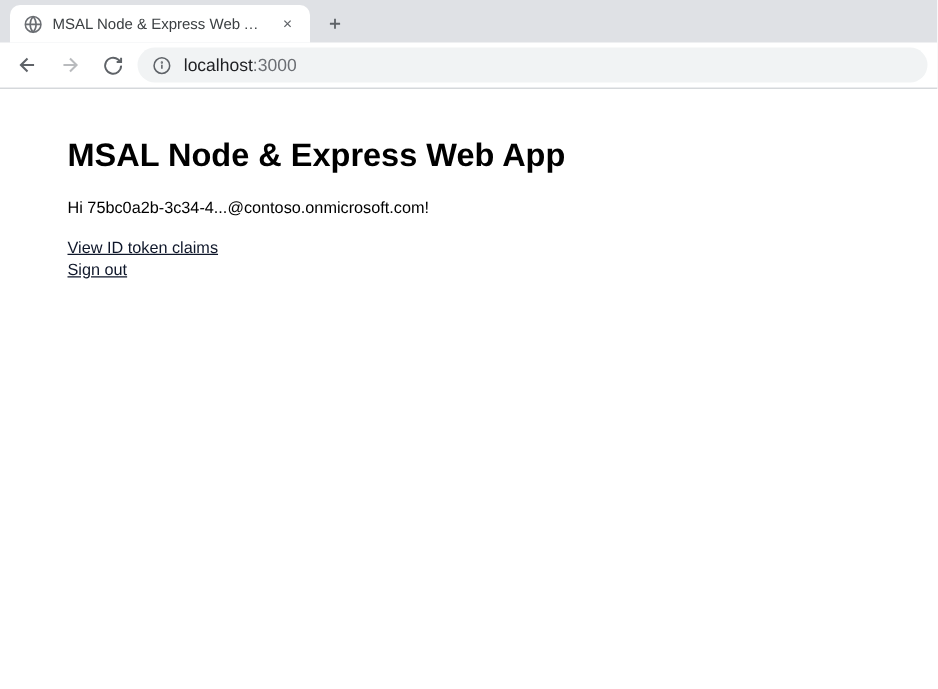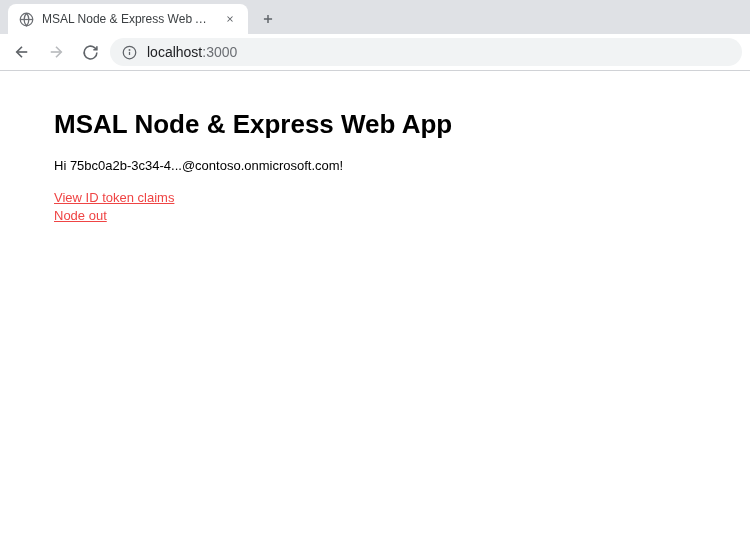--- a/index.html
+++ b/index.html
@@ -105,21 +105,21 @@
       margin-bottom: 18px;
       font-family: Arial, sans-serif;
     }
     .greeting {
       font-size: 13px;
       margin-bottom: 16px;
       font-family: Arial, sans-serif;
     }
     .links a {
       display: block;
-      color: #ef4444;
+      color: #0f172a;
       text-decoration: underline;
       font-size: 13px;
       line-height: 1.35;
       width: fit-content;
       font-family: Arial, sans-serif;
     }
     svg { display: block; }
   </style>
 </head>
 <body>
@@ -179,15 +179,15 @@
       </span>
     </div>
   </div>
 </div>
 
 <div class="page-content">
   <h1>MSAL Node &amp; Express Web App</h1>
   <p class="greeting">Hi 75bc0a2b-3c34-4...@contoso.onmicrosoft.com!</p>
   <div class="links">
     <a href="#">View ID token claims</a>
-    <a href="#">Node out</a>
+    <a href="#">Sign out</a>
   </div>
 </div>
 
 </body></html>

